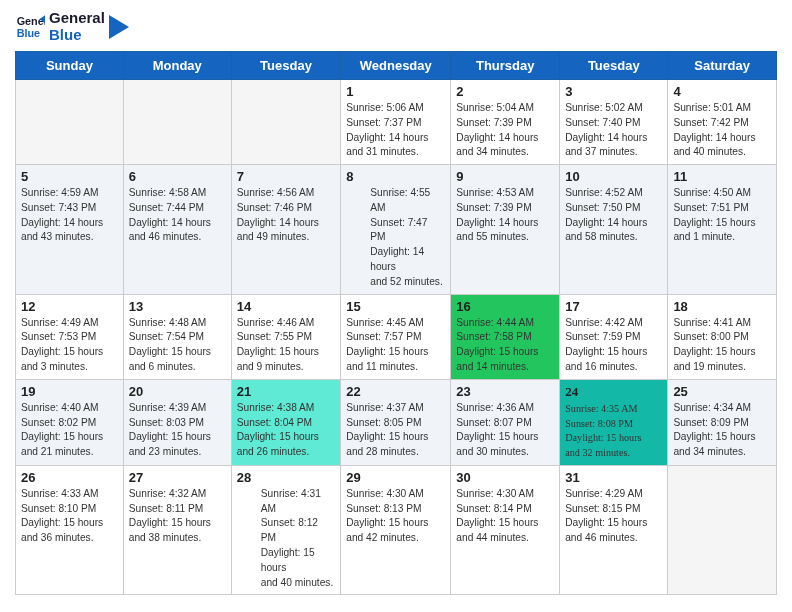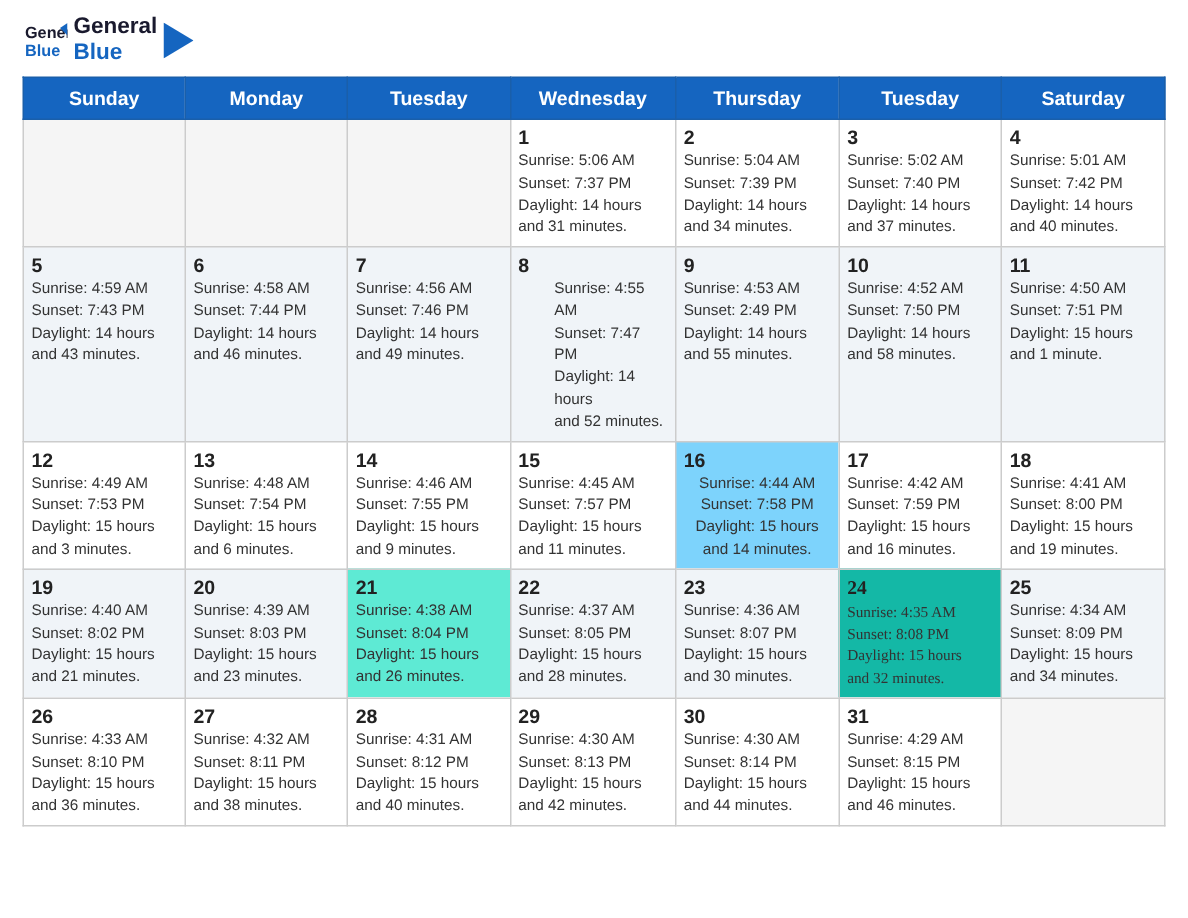--- a/index.html
+++ b/index.html
@@ -182,21 +182,21 @@
           <td style="background: rgb(240, 244, 248);">
             <span class="day-num">8</span>
             <div class="day-info" style="white-space: pre-line; margin-left: 24px;">Sunrise: 4:55 AM
 Sunset: 7:47 PM
 Daylight: 14 hours
 and 52 minutes.</div>
           </td>
           <td style="background: rgb(240, 244, 248);">
             <span class="day-num">9</span>
             <div class="day-info" style="white-space: pre-line;">Sunrise: 4:53 AM
-Sunset: 2:49 PM
+Sunset: 7:39 PM
 Daylight: 14 hours
 and 55 minutes.</div>
           </td>
           <td style="background: rgb(240, 244, 248);">
             <span class="day-num">10</span>
             <div class="day-info" style="white-space: pre-line;">Sunrise: 4:52 AM
 Sunset: 7:50 PM
 Daylight: 14 hours
 and 58 minutes.</div>
           </td>
@@ -230,23 +230,23 @@
 Daylight: 15 hours
 and 9 minutes.</div>
           </td>
           <td style="background: rgb(255, 255, 255);">
             <span class="day-num">15</span>
             <div class="day-info" style="white-space: pre-line;">Sunrise: 4:45 AM
 Sunset: 7:57 PM
 Daylight: 15 hours
 and 11 minutes.</div>
           </td>
-          <td style="background: #7dd3fc;">
+          <td style="background: #22c55e;">
             <span class="day-num">16</span>
-            <div class="day-info" style="white-space: pre-line; text-align: center;">Sunrise: 4:44 AM
+            <div class="day-info" style="white-space: pre-line;">Sunrise: 4:44 AM
 Sunset: 7:58 PM
 Daylight: 15 hours
 and 14 minutes.</div>
           </td>
           <td style="background: rgb(255, 255, 255);">
             <span class="day-num">17</span>
             <div class="day-info" style="white-space: pre-line;">Sunrise: 4:42 AM
 Sunset: 7:59 PM
 Daylight: 15 hours
 and 16 minutes.</div>
@@ -320,21 +320,21 @@
           </td>
           <td style="background: rgb(255, 255, 255);">
             <span class="day-num">27</span>
             <div class="day-info" style="white-space: pre-line;">Sunrise: 4:32 AM
 Sunset: 8:11 PM
 Daylight: 15 hours
 and 38 minutes.</div>
           </td>
           <td style="background: rgb(255, 255, 255);">
             <span class="day-num">28</span>
-            <div class="day-info" style="white-space: pre-line;">Sunrise: 4:31 AM
+            <div class="day-info" style="white-space: pre-line; margin-left: 24px;">Sunrise: 4:31 AM
 Sunset: 8:12 PM
 Daylight: 15 hours
 and 40 minutes.</div>
           </td>
           <td style="background: rgb(255, 255, 255);">
             <span class="day-num">29</span>
             <div class="day-info" style="white-space: pre-line;">Sunrise: 4:30 AM
 Sunset: 8:13 PM
 Daylight: 15 hours
 and 42 minutes.</div>

